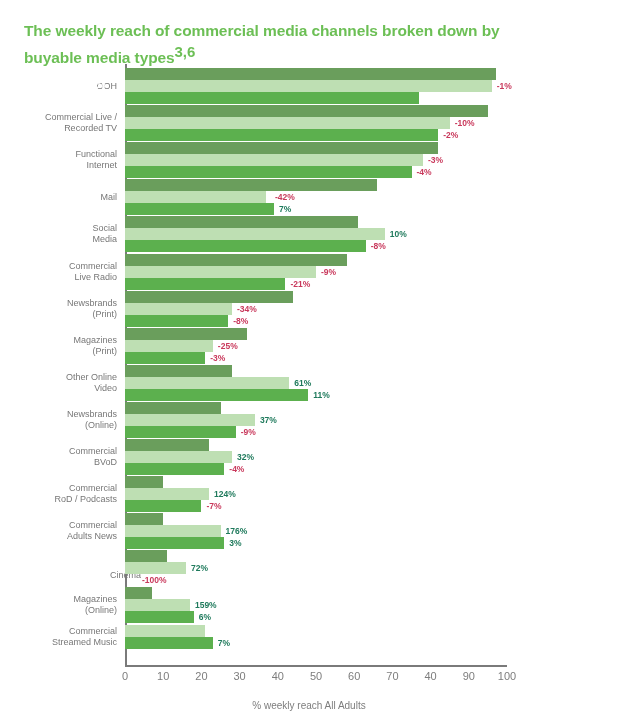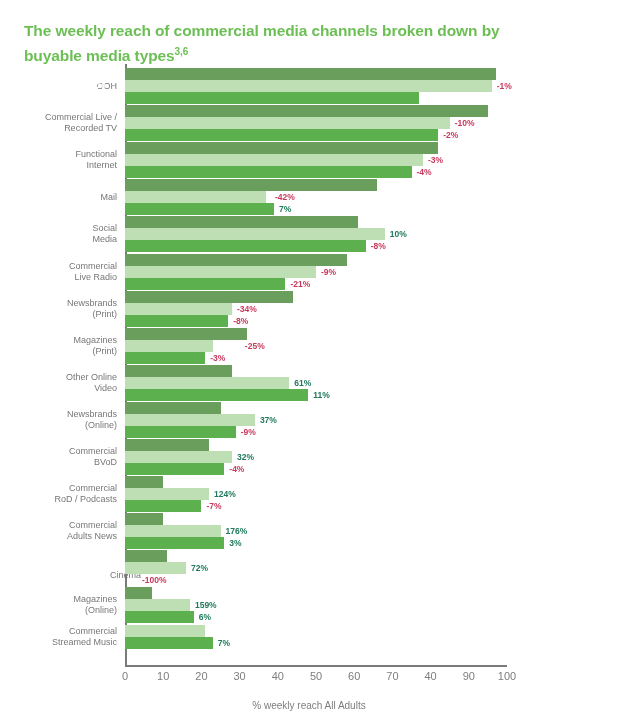--- a/index.html
+++ b/index.html
@@ -12,21 +12,21 @@
   }
   .chart-title{
     position:absolute;
     left:24px; top:20px; width:520px;
     color:#6cbf55;
     font-size:15.5px;
     font-weight:bold;
     line-height:21px;
     letter-spacing:-0.1px;
   }
-  .chart-title sup{font-size:10px; font-weight:bold; vertical-align:super;}
+  .chart-title sup{font-size:15px; font-weight:bold; vertical-align:super;}
 
   .plot{
     position:absolute;
     left:0; top:64px;
     width:507px; height:604px;
   }
 
   
   .y-axis{
     position:absolute;
@@ -267,21 +267,21 @@
         <div class="cat-label" style="top: 7px;">
           <div>Magazines</div>
           <div>(Print)</div>
         </div>
         <div class="bars">
           <div class="barrow">
             <div class="bar y2015" title="2015: 32" style="width: 122.24px;"></div>
           </div>
           <div class="barrow">
             <div class="bar y2020" title="2020: 23" style="width: 87.86px;"></div>
-            <div class="delta neg" style="left: 92.86px; margin-left: 27px;">-25%</div>
+            <div class="delta neg" style="left: 92.86px;">-25%</div>
           </div>
           <div class="barrow">
             <div class="bar y2020ld" title="2020 LD: 21" style="width: 80.22px;"></div>
             <div class="delta neg" style="left: 85.22px;">-3%</div>
           </div>
         </div>
       </div>
       <div class="group" style="top: 300.8px;">
         <div class="cat-label" style="top: 7px;">
           <div>Other Online</div>

